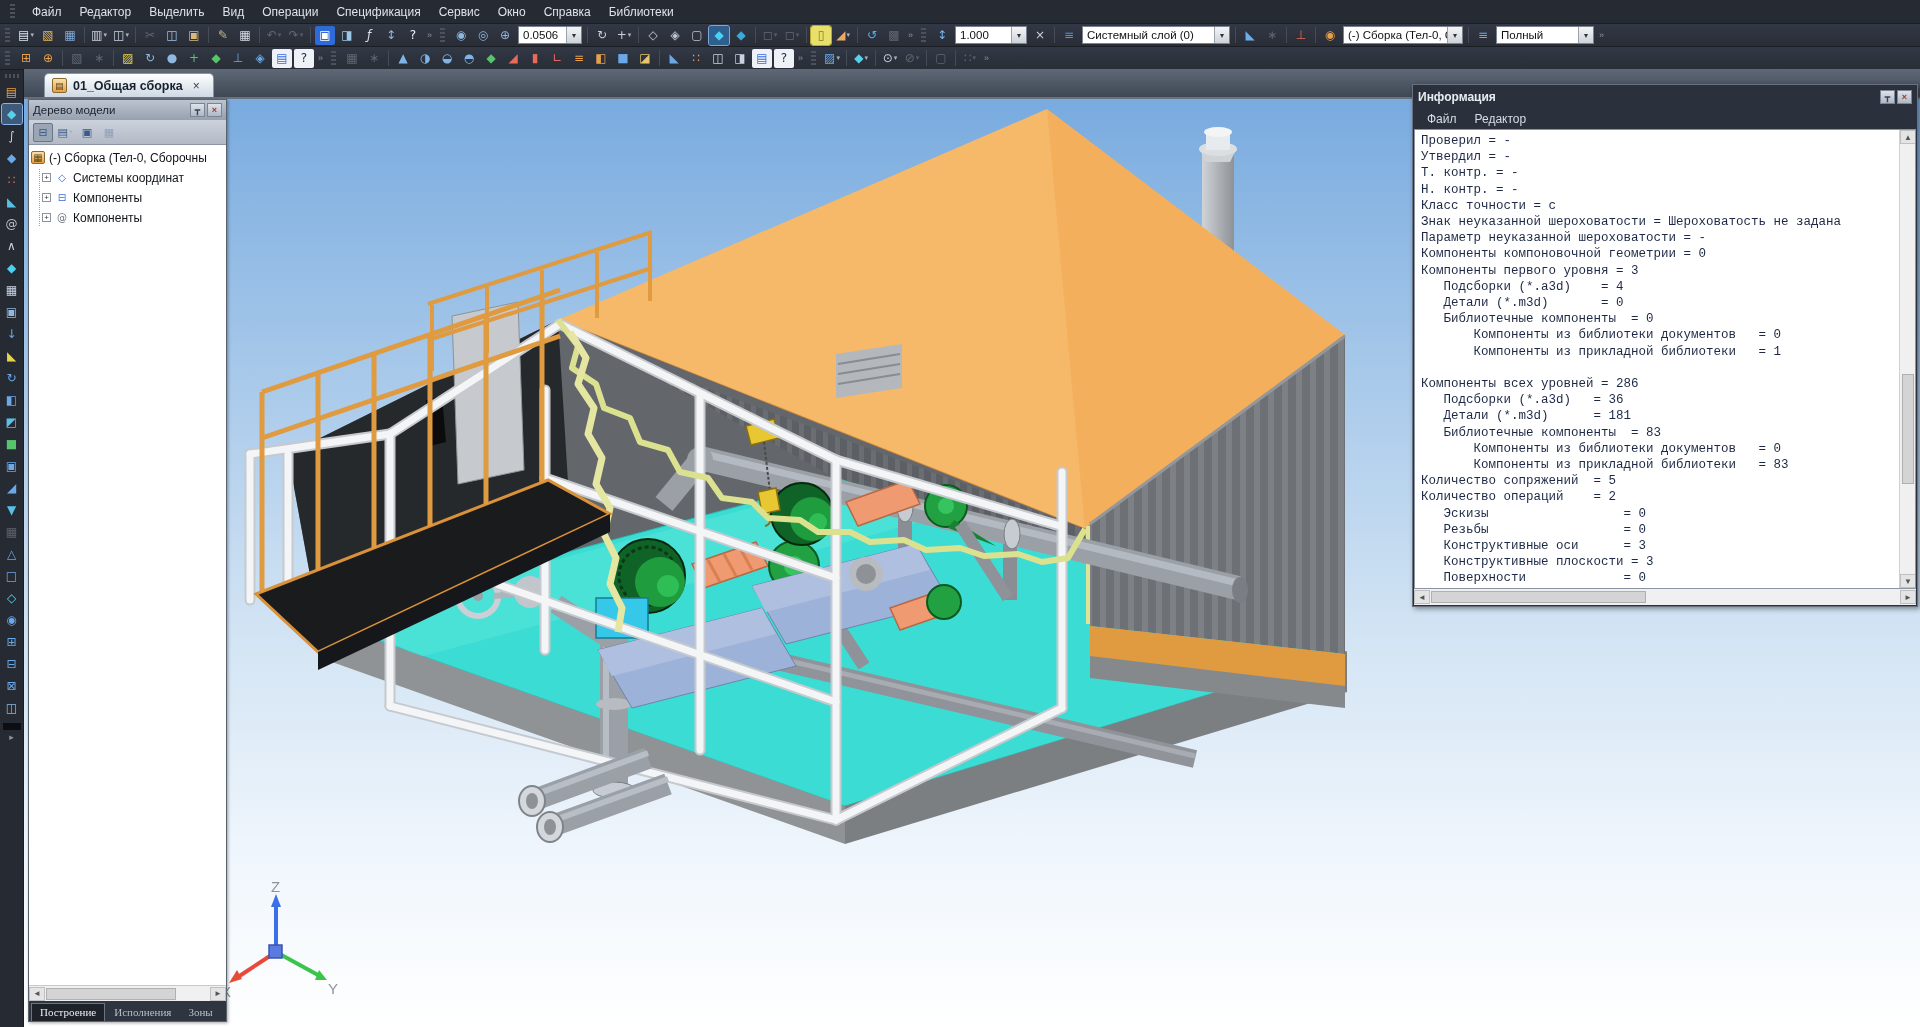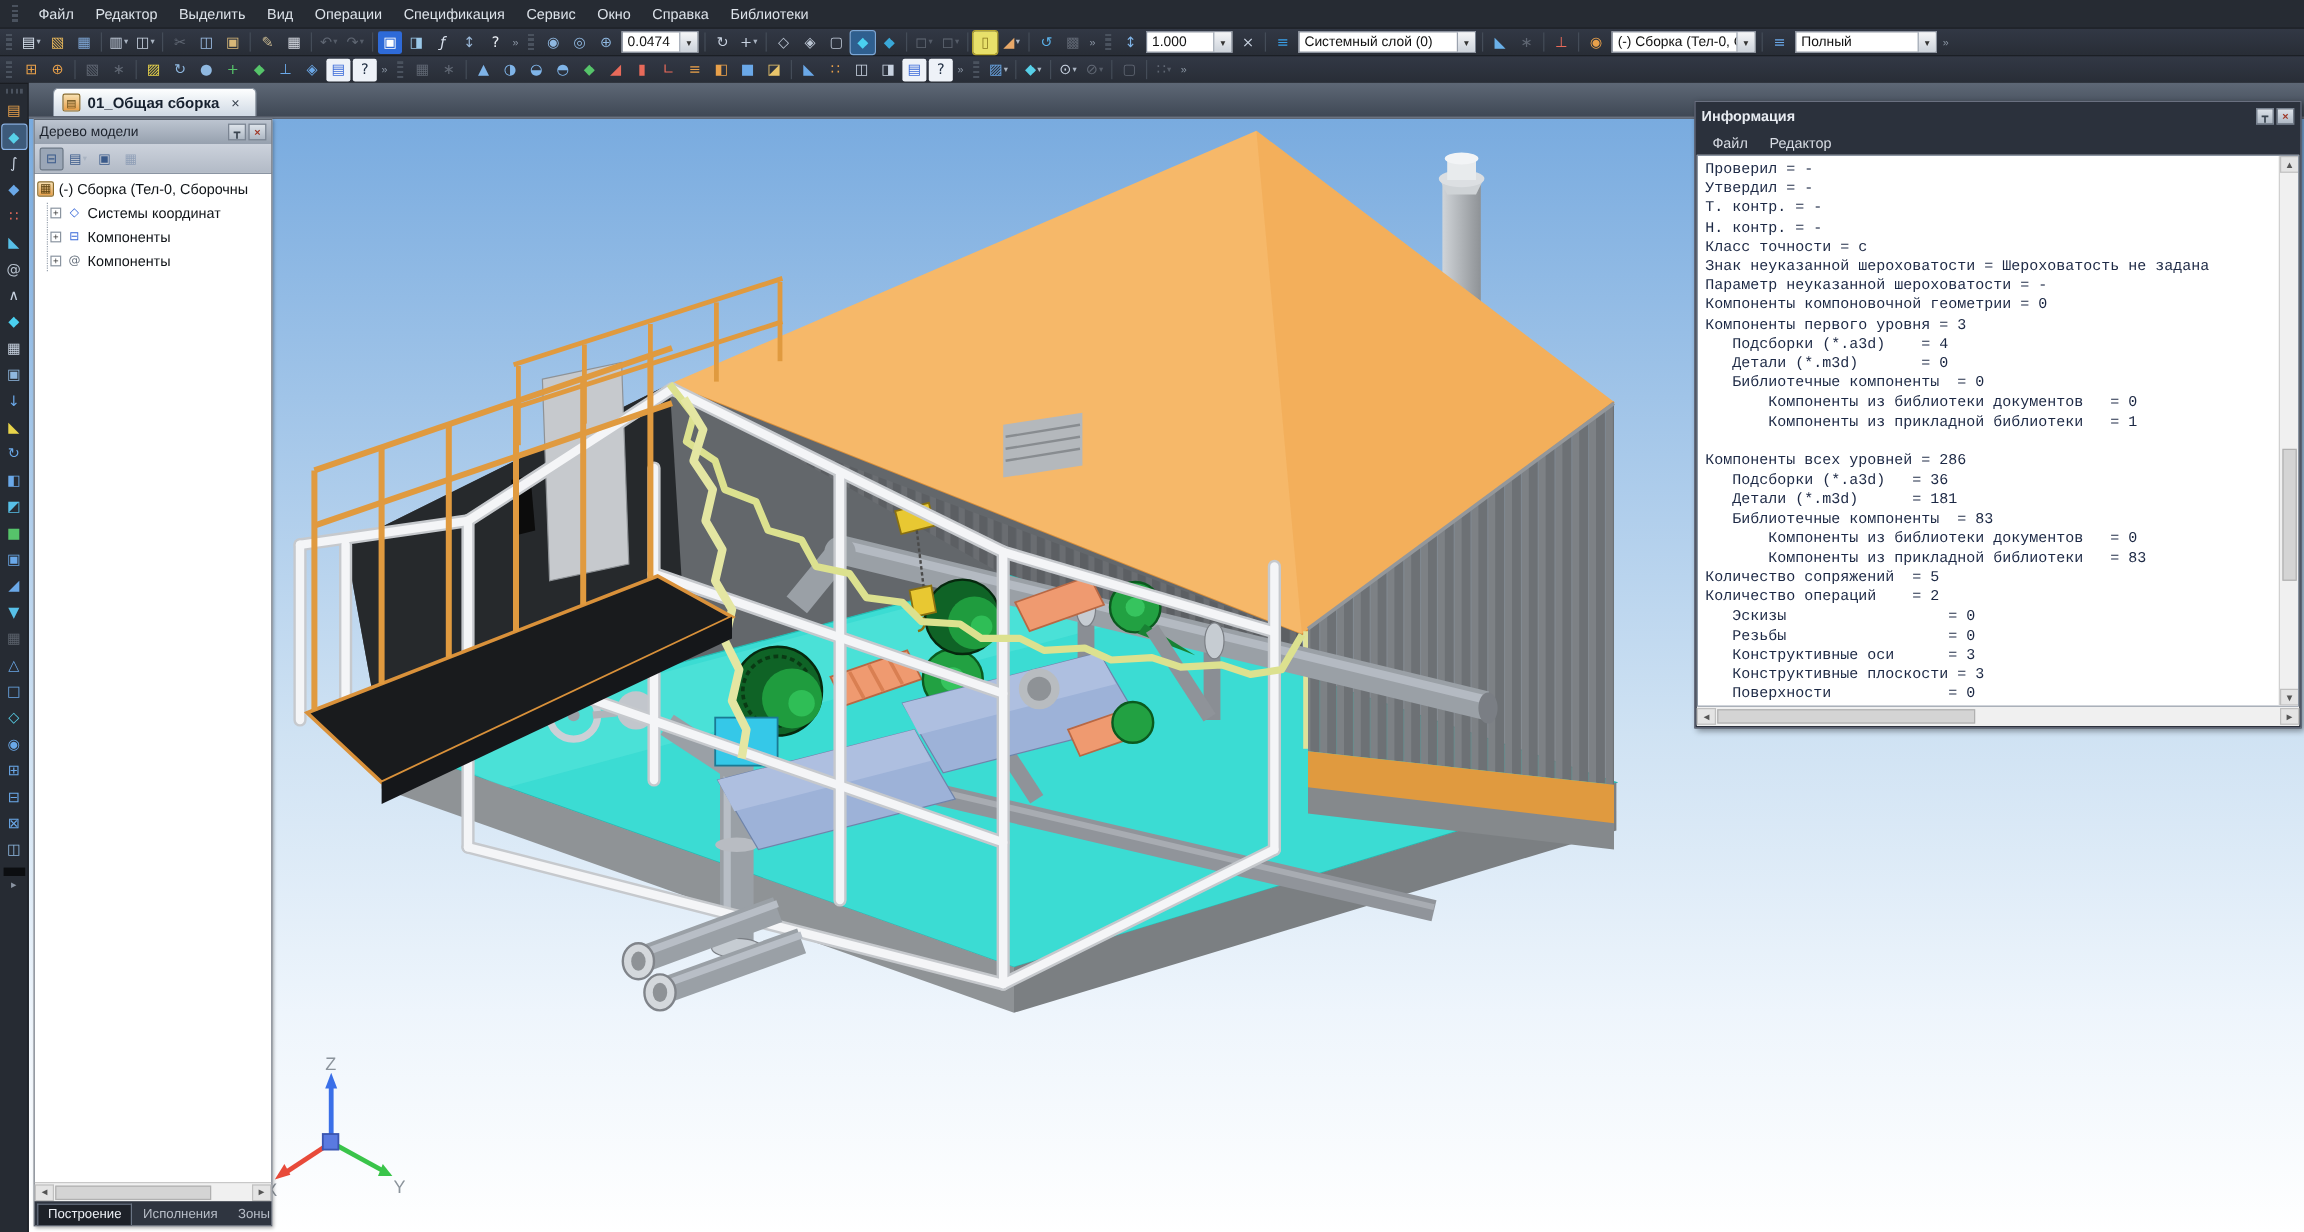--- a/index.html
+++ b/index.html
@@ -87,21 +87,21 @@
     display:flex; align-items:center; justify-content:center; flex:none;
     font-family:"DejaVu Sans",sans-serif; }
   .tlabel { overflow:hidden; }
   #treehscroll { height:16px; background:#f0f0f0; border-top:1px solid #c8c8c8;
     display:flex; align-items:center; flex:none; }
   .sarrow { width:16px; height:14px; font-size:8px; color:#555; display:flex;
     align-items:center; justify-content:center; background:#e4e4e4; border:1px solid #c0c0c0; }
   .sthumb { height:12px; background:#d4d4d4; border:1px solid #b0b0b0; margin:0 1px; }
   #treetabs { height:20px; background:#2f3540; display:flex; align-items:flex-end;
     gap:1px; padding:0 2px; flex:none; }
-  .tab { font-size:11px; color:#b8bec8; padding:2px 8px 3px; cursor:default; }
+  .tab { font-size:11px; color:#b8bec8; padding:2px 8px 3px; cursor:default;font-family:Liberation Serif, serif; }
   .tab.active { background:#1d2128; border:1px solid #6a7484; border-bottom:none;
     color:#eceff4; }
   
   #infopanel { position:absolute; left:1412px; top:84px; width:506px; height:523px;
     background:#2b313c; border:1px solid #6a7080; box-shadow:2px 2px 5px rgba(0,0,0,.4);
     display:flex; flex-direction:column; }
   #infotitle { height:23px; display:flex; align-items:center; padding:0 5px; flex:none; }
   #infotitle .ititle { flex:1; font-size:12px; font-weight:bold; color:#e8ecf2; }
   #infomenu { height:21px; display:flex; align-items:center; gap:2px; padding-left:6px;
     flex:none; }
@@ -220,21 +220,21 @@
         <b>◉</b>
       </span>
       <span class="tbi" style="color:#8fb8e0">
         <b>◎</b>
       </span>
       <span class="tbi" style="color:#8fb8e0">
         <b>⊕</b>
       </span>
     </span>
   <span class="combo" style="width:64px">
-    <span class="cval">0.0474</span>
+    <span class="cval">0.0506</span>
     <span class="cbtn">▾</span>
     </span>
   <i class="tsep"></i>
   <span class="tgrp">
       <span class="tbi" style="color:#c8d2e0">
         <b>↻</b>
       </span>
       <span class="tbi" style="color:#c8d2e0">
         <b>+</b>
         <i class="dd">▾</i>
@@ -338,21 +338,21 @@
   <span class="combo" style="width:120px">
     <span class="cval">(-) Сборка (Тел-0, С</span>
     <span class="cbtn">▾</span>
     </span>
   <i class="tsep"></i>
   <span class="tgrp">
       <span class="tbi" style="color:#6aa8e8">
         <b>≡</b>
       </span>
     </span>
-  <span class="combo" style="width:118px">
+  <span class="combo" style="width:98px">
     <span class="cval">Полный</span>
     <span class="cbtn">▾</span>
     </span>
   <span class="ovf">»</span>
 </div>
 
 <div id="tbar2" class="tbar">
   <span class="tgrip"></span>
   <span class="tgrp">
       <span class="tbi" style="color:#e8a04a">

